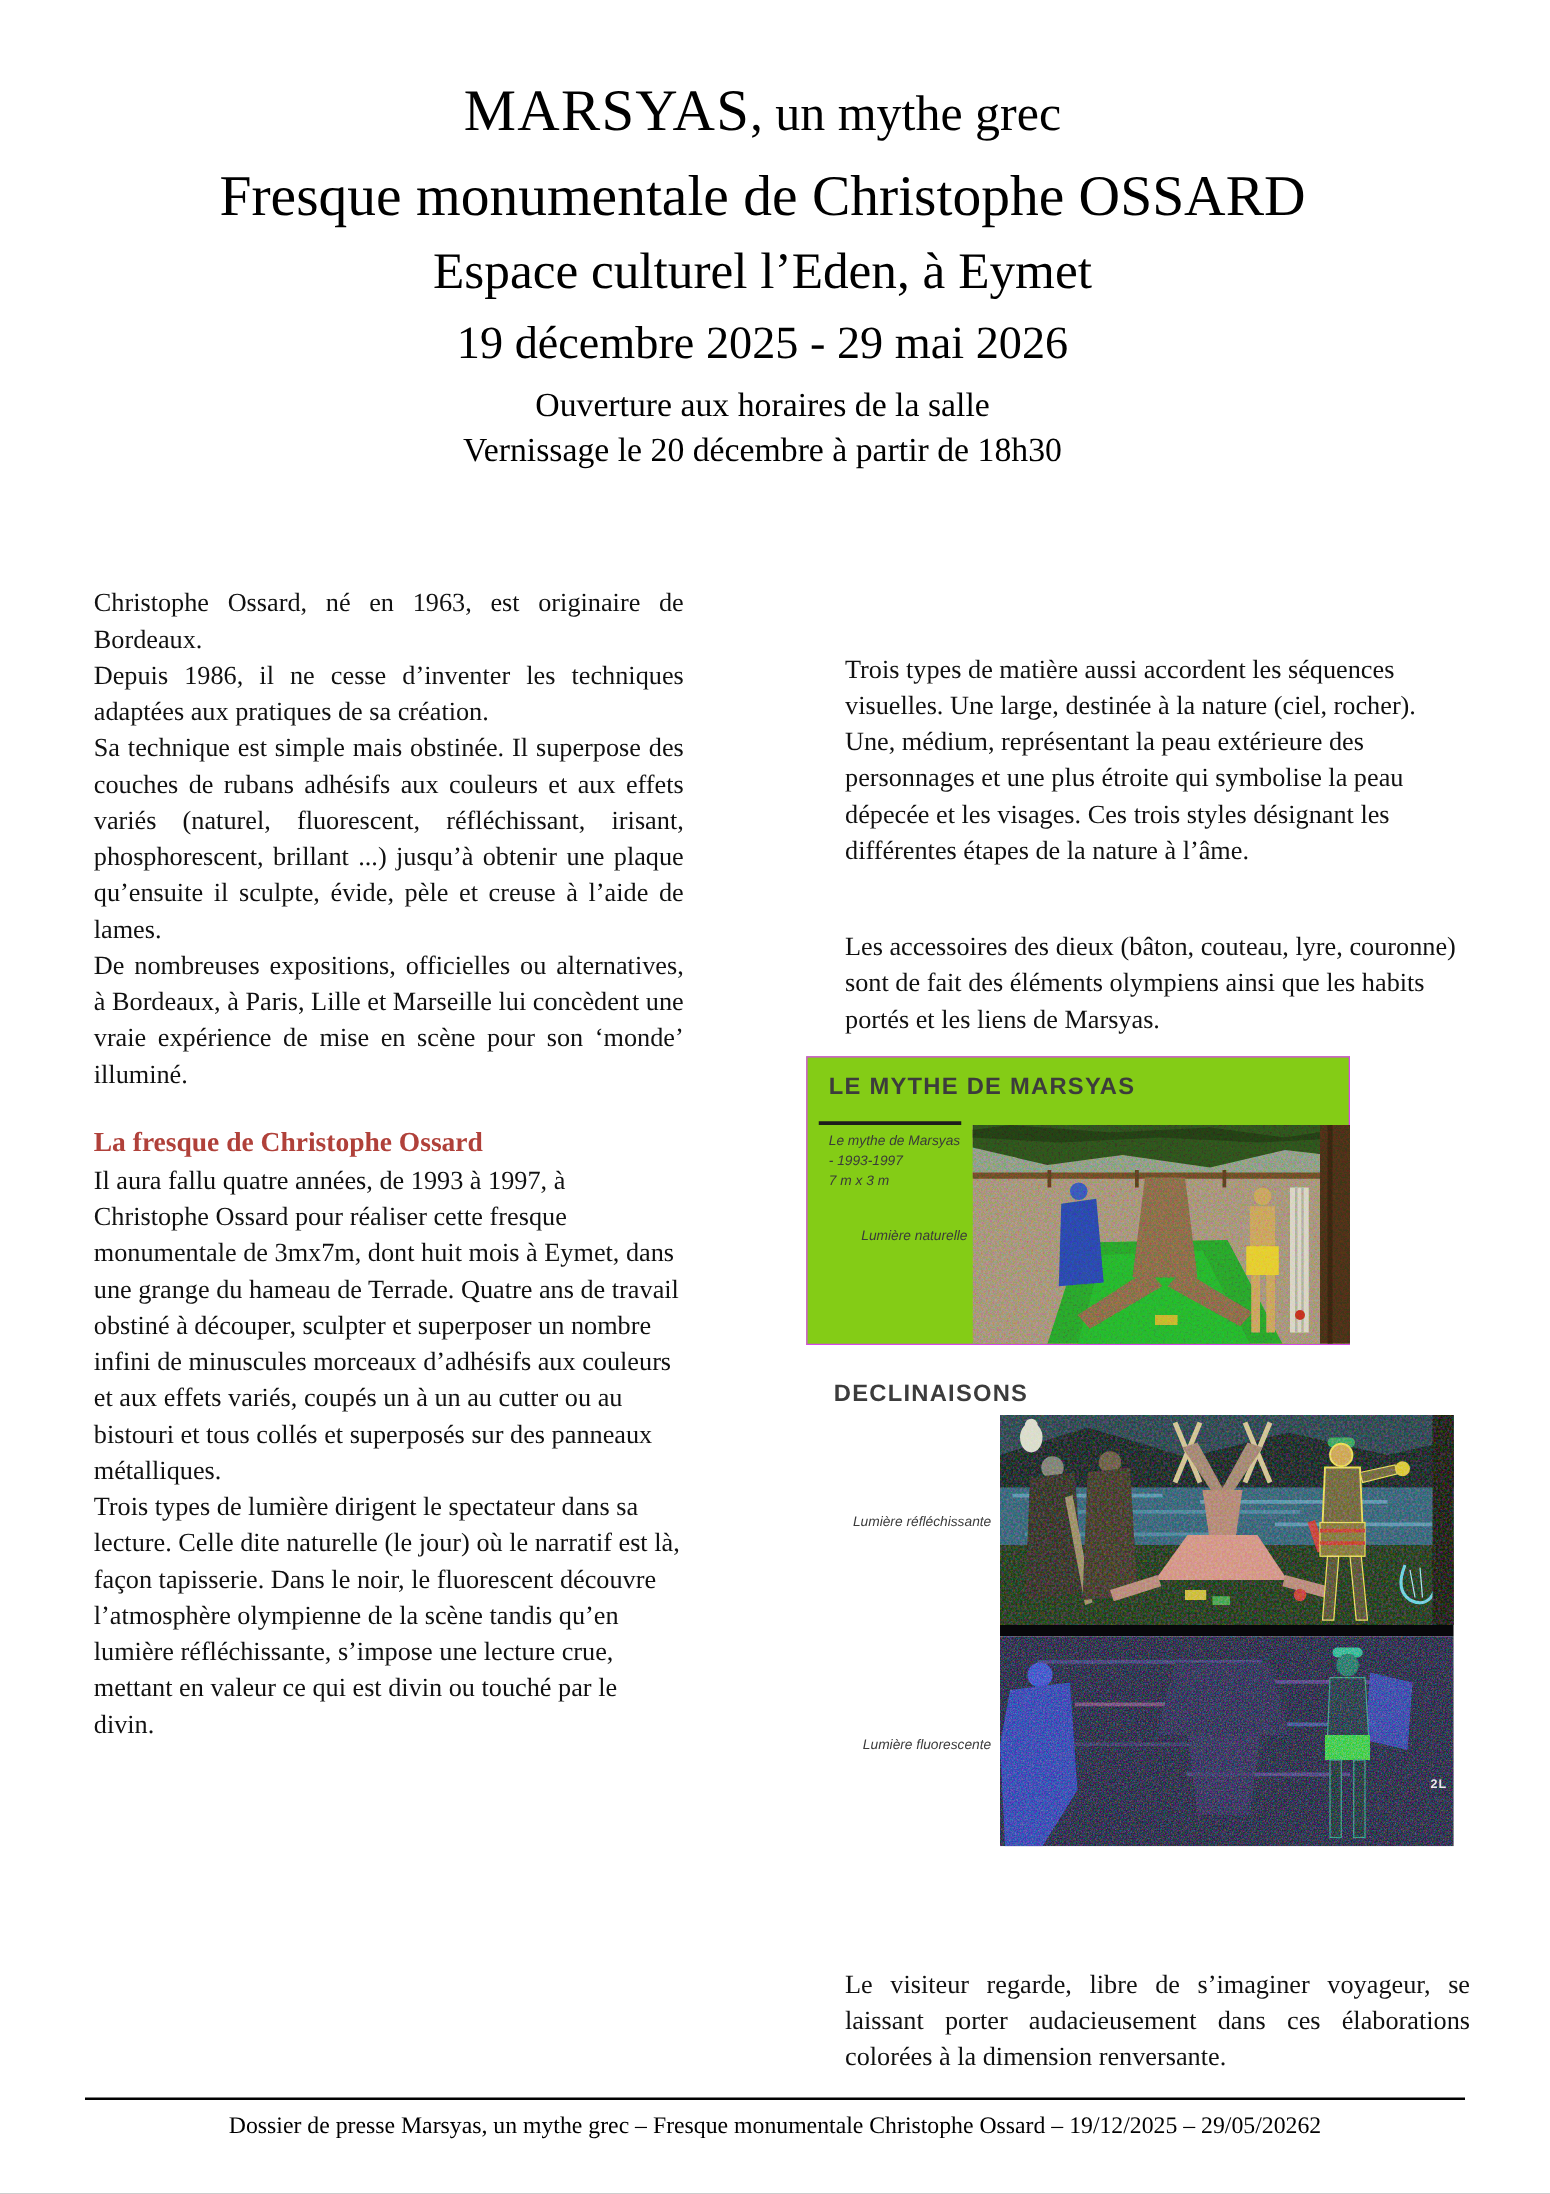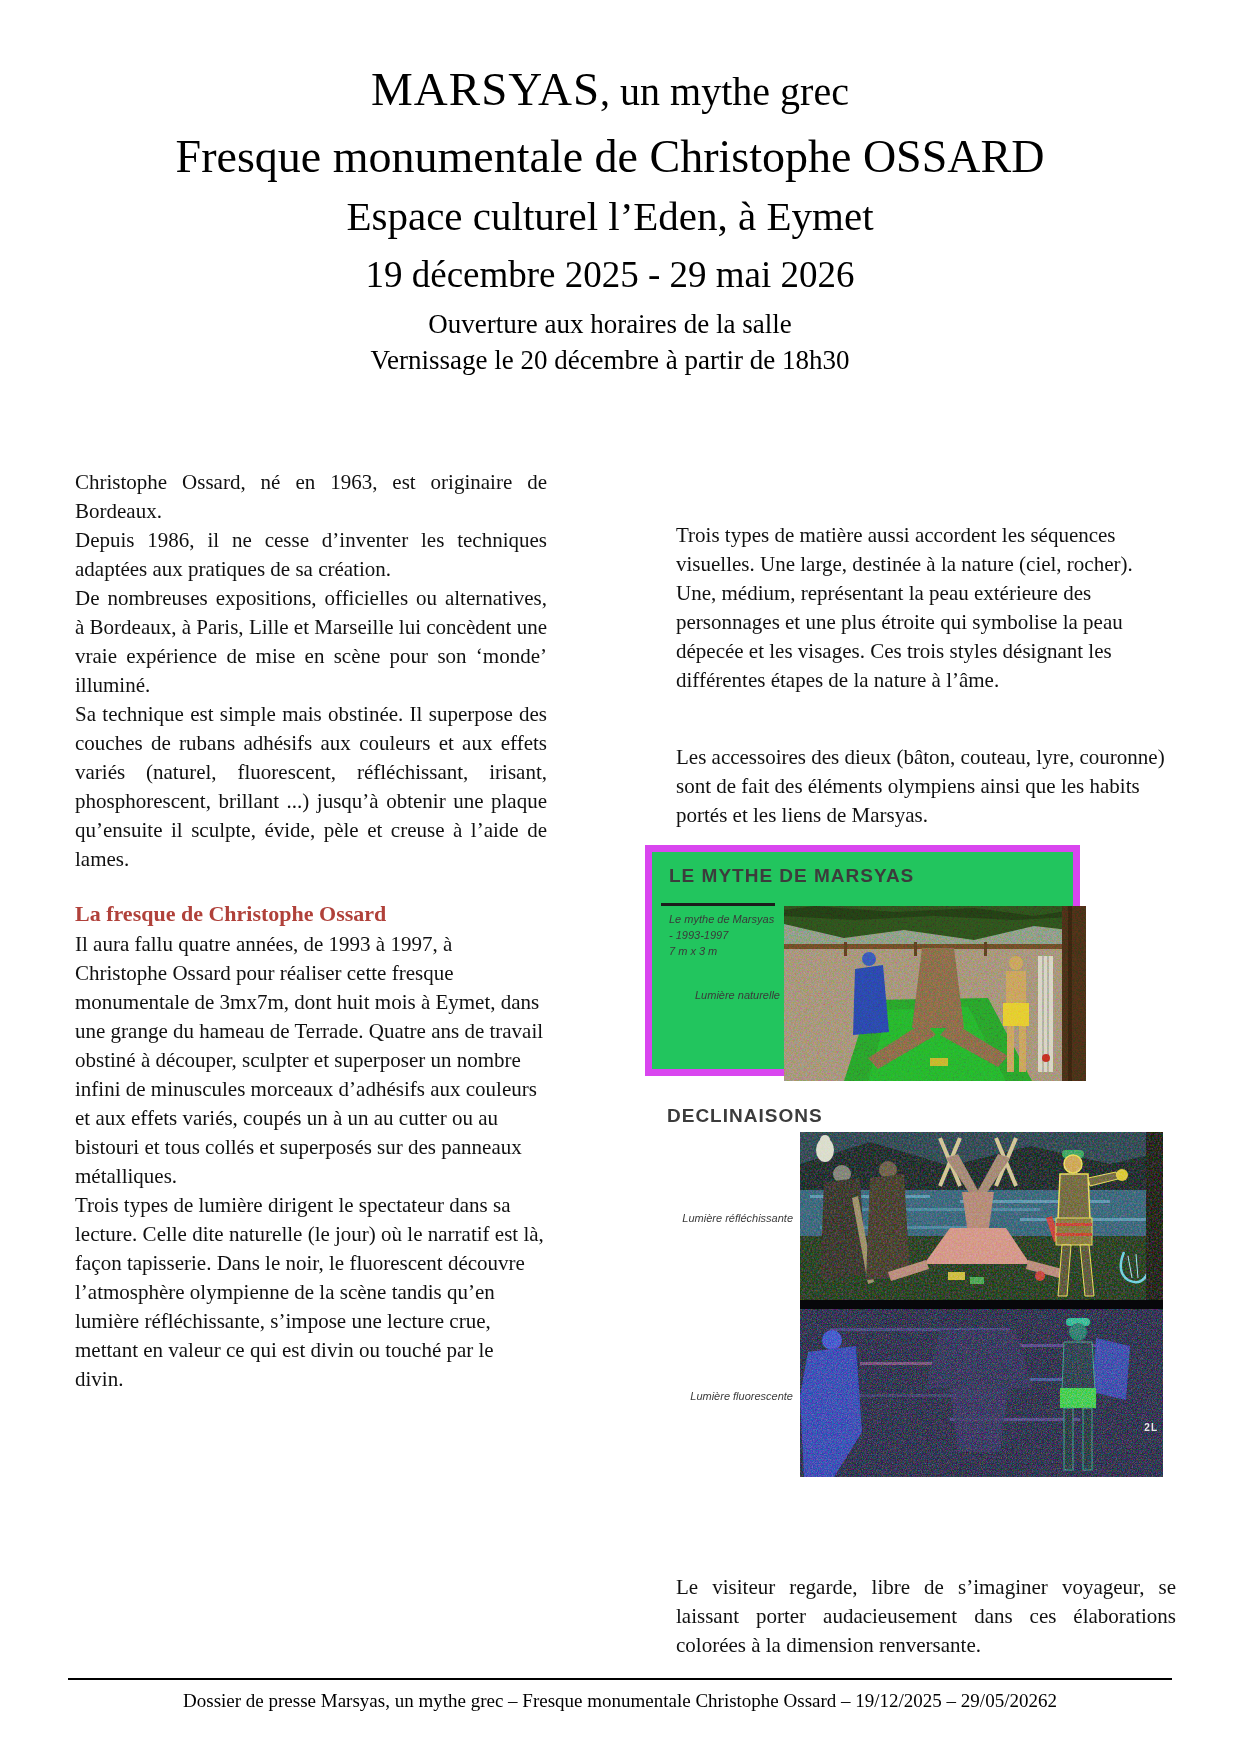--- a/index.html
+++ b/index.html
@@ -29,22 +29,22 @@
   .col-left p.just{text-align:justify;}
   .mt1{margin-top:33px;}
   .mt2{margin-top:36px;}
   .mt3{margin-top:30px;}
   .rp{left:660px;width:500px;font-size:21px;line-height:29px;margin:16px;}
   .rpA{top:505px;}
   .rpB{top:727px;}
   .rpC{top:1557px;text-align:justify;}
   
   .panel1{
-    left:645px;top:845px;width:435px;height:231px;background:#22c55e;
-    border:7px solid #d946ef;box-sizing:border-box;
+    left:645px;top:845px;width:435px;height:231px;background:#84cc16;
+    border:1px solid #d946ef;box-sizing:border-box;
   }
   .panel-title{
     font-family:"Liberation Sans", sans-serif;color:#3c3c3c;
     font-size:19px;letter-spacing:1px;font-weight:600;white-space:nowrap;
   }
   .panel1 .panel-title{position:absolute;left:17px;top:13px;}
   .panel1 .rule{position:absolute;left:9px;top:51px;width:114px;height:3px;background:#1c1c1c;}
   .cap{
     font-family:"Liberation Sans", sans-serif;font-style:italic;
     font-size:11px;color:#3a3a3a;line-height:16px;
@@ -91,22 +91,22 @@
   <div class="abs title-line t1"><span class="big">MARSYAS</span><span>, un mythe grec</span></div>
   <div class="abs title-line t2">Fresque monumentale de Christophe OSSARD</div>
   <div class="abs title-line t3">Espace culturel l’Eden, à Eymet</div>
   <div class="abs title-line t4">19 décembre 2025 - 29 mai 2026</div>
   <div class="abs title-line t5">Ouverture aux horaires de la salle</div>
   <div class="abs title-line t6">Vernissage le 20 décembre à partir de 18h30</div>
 
   <div class="abs col-left">
     <p class="just mt1">Christophe Ossard, né en 1963, est originaire de Bordeaux.</p>
     <p class="just">Depuis 1986, il ne cesse d’inventer les techniques adaptées aux pratiques de sa création.</p>
+    <p class="just mt2">Sa technique est simple mais obstinée. Il superpose des couches de rubans adhésifs aux couleurs et aux effets variés (naturel, fluorescent, réfléchissant, irisant, phosphorescent, brillant ...) jusqu’à obtenir une plaque qu’ensuite il sculpte, évide, pèle et creuse à l’aide de lames.</p>
     <p class="just">De nombreuses expositions, officielles ou alternatives, à Bordeaux, à Paris, Lille et Marseille lui concèdent une vraie expérience de mise en scène pour son ‘monde’ illuminé.</p>
-    <p class="just mt2">Sa technique est simple mais obstinée. Il superpose des couches de rubans adhésifs aux couleurs et aux effets variés (naturel, fluorescent, réfléchissant, irisant, phosphorescent, brillant ...) jusqu’à obtenir une plaque qu’ensuite il sculpte, évide, pèle et creuse à l’aide de lames.</p>
     <h2 class="h2b">La fresque de Christophe Ossard</h2>
     <p class="mt3">Il aura fallu quatre années, de 1993 à 1997, à Christophe Ossard pour réaliser cette fresque monumentale de 3mx7m, dont huit mois à Eymet, dans une grange du hameau de Terrade. Quatre ans de travail obstiné à découper, sculpter et superposer un nombre infini de minuscules morceaux d’adhésifs aux couleurs et aux effets variés, coupés un à un au cutter ou au bistouri et tous collés et superposés sur des panneaux métalliques.</p>
     <p class="mt3">Trois types de lumière dirigent le spectateur dans sa lecture. Celle dite naturelle (le jour) où le narratif est là, façon tapisserie. Dans le noir, le fluorescent découvre l’atmosphère olympienne de la scène tandis qu’en lumière réfléchissante, s’impose une lecture crue, mettant en valeur ce qui est divin ou touché par le divin.</p>
   </div>
 
   <p class="abs rp rpA">Trois types de matière aussi accordent les séquences visuelles. Une large, destinée à la nature (ciel, rocher). Une, médium, représentant la peau extérieure des personnages et une plus étroite qui symbolise la peau dépecée et les visages. Ces trois styles désignant les différentes étapes de la nature à l’âme.</p>
   <p class="abs rp rpB">Les accessoires des dieux (bâton, couteau, lyre, couronne) sont de fait des éléments olympiens ainsi que les habits portés et les liens de Marsyas.</p>
   <p class="abs rp rpC">Le visiteur regarde, libre de s’imaginer voyageur, se laissant porter audacieusement dans ces élaborations colorées à la dimension renversante.</p>
 
   <div class="abs panel1">

